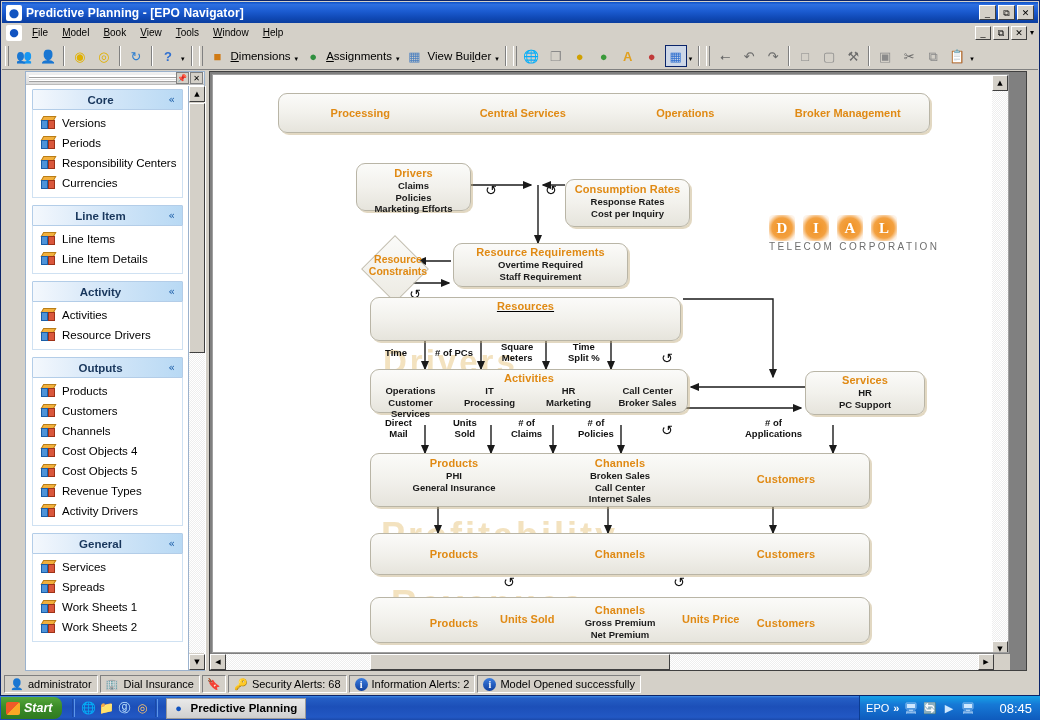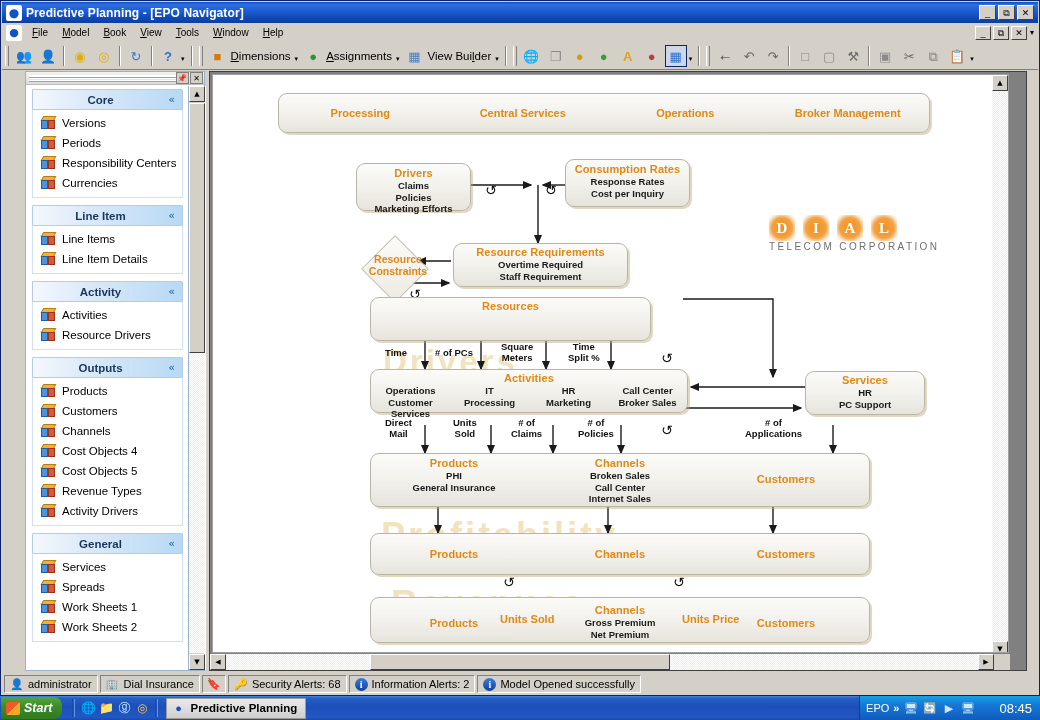--- a/index.html
+++ b/index.html
@@ -731,21 +731,21 @@
             </div>
           </div>
 
           <div class="node" style="left:143px;top:88px;width:115px;height:48px;padding-top:3px;">
             <div class="node-title">Drivers</div>
             <div class="node-sub">Claims</div>
             <div class="node-sub">Policies</div>
             <div class="node-sub">Marketing Efforts</div>
           </div>
 
-          <div class="node" style="left:352px;top:84px;width:125px;height:48px;padding-top:3px;">
+          <div class="node" style="left:352px;top:104px;width:125px;height:48px;padding-top:3px;">
             <div class="node-title">Consumption Rates</div>
             <div class="node-sub">Response Rates</div>
             <div class="node-sub">Cost per Inquiry</div>
           </div>
 
           <div class="recyc" style="left:272px;top:108px;">↺</div>
           <div class="recyc" style="left:332px;top:108px;">↺</div>
 
           <div class="diamond" style="left:158px;top:170px;width:48px;height:48px;"></div>
           <div class="diamond-lbl" style="left:140px;top:178px;width:90px;">
@@ -753,21 +753,21 @@
             <div>Constraints</div>
           </div>
           <div class="recyc" style="left:196px;top:212px;">↺</div>
 
           <div class="node" style="left:240px;top:168px;width:175px;height:44px;padding-top:2px;">
             <div class="node-title">Resource Requirements</div>
             <div class="node-sub">Overtime Required</div>
             <div class="node-sub">Staff Requirement</div>
           </div>
 
-          <div class="node" style="left:157px;top:222px;width:281px;height:44px;padding-top:2px;">
+          <div class="node" style="left:157px;top:222px;width:311px;height:44px;padding-top:2px;text-decoration:underline;">
             <div class="node-title">Resources</div>
           </div>
 
           <div class="edge-lbl" style="left:172px;top:272px;">Time</div>
           <div class="edge-lbl" style="left:222px;top:272px;"># of PCs</div>
           <div class="edge-lbl" style="left:288px;top:266px;">Square<br>Meters</div>
           <div class="edge-lbl" style="left:355px;top:266px;">Time<br>Split %</div>
           <div class="recyc" style="left:448px;top:276px;">↺</div>
 
           <div class="node" style="left:157px;top:294px;width:318px;height:44px;padding-top:2px;">

